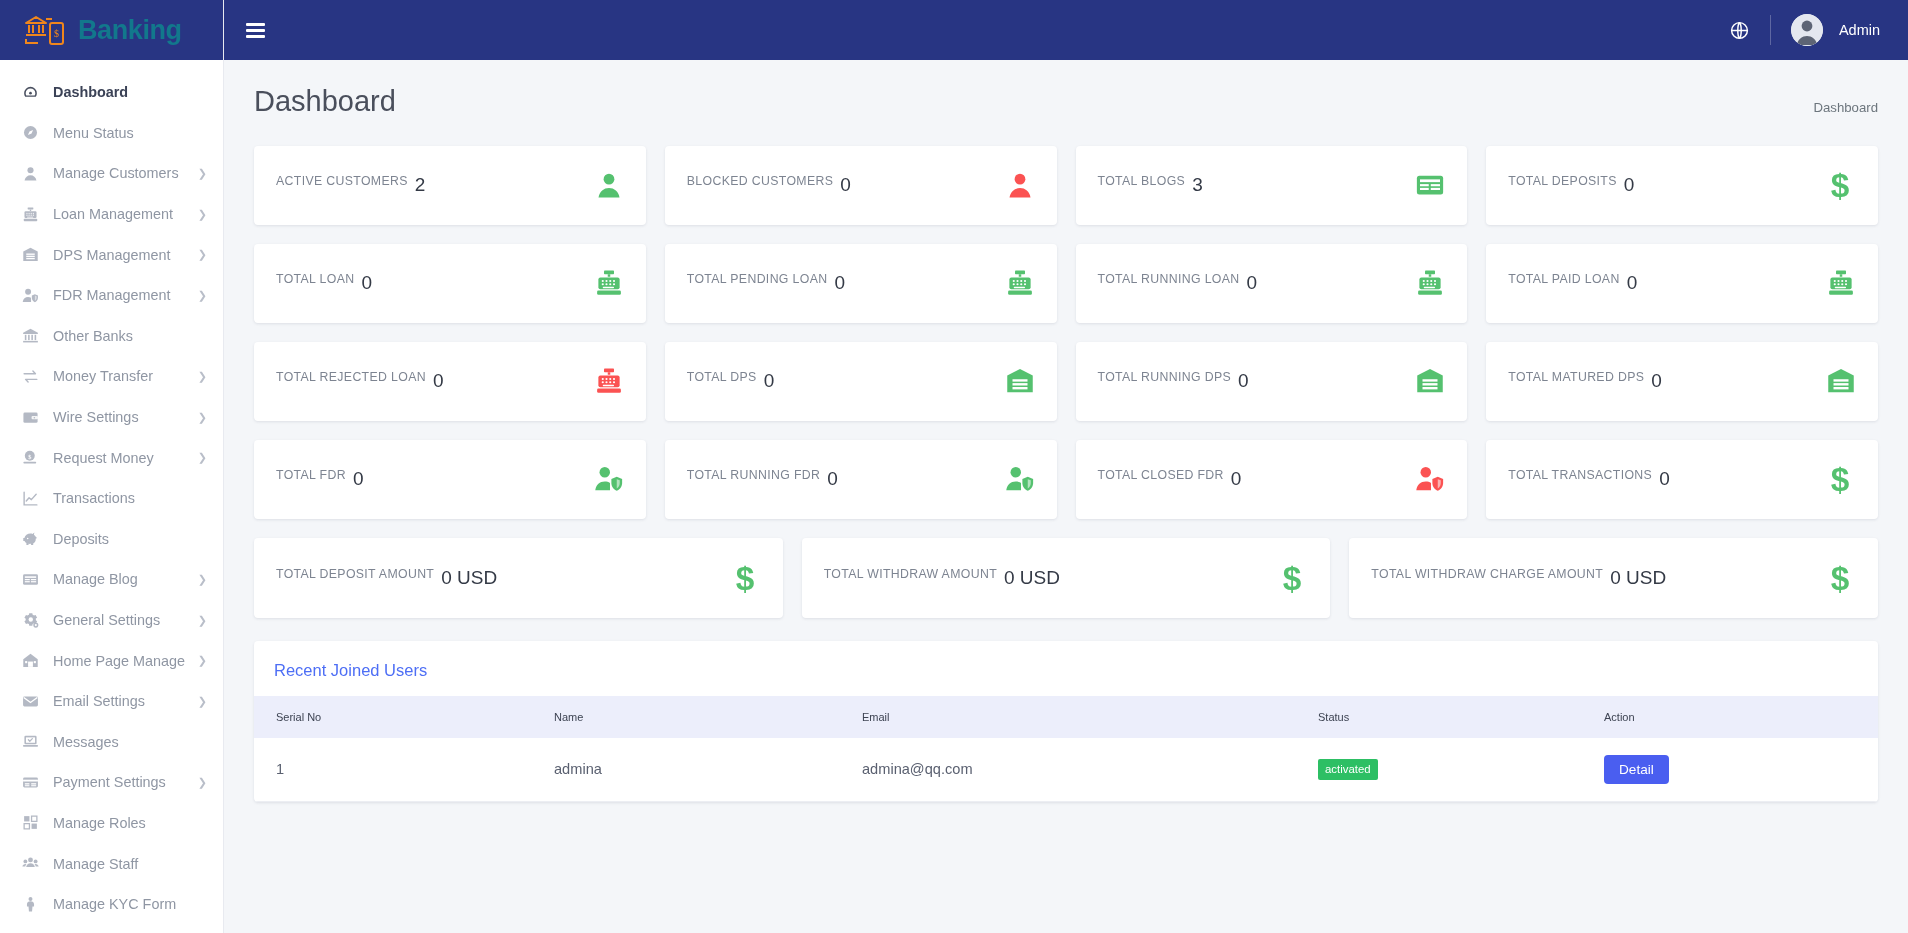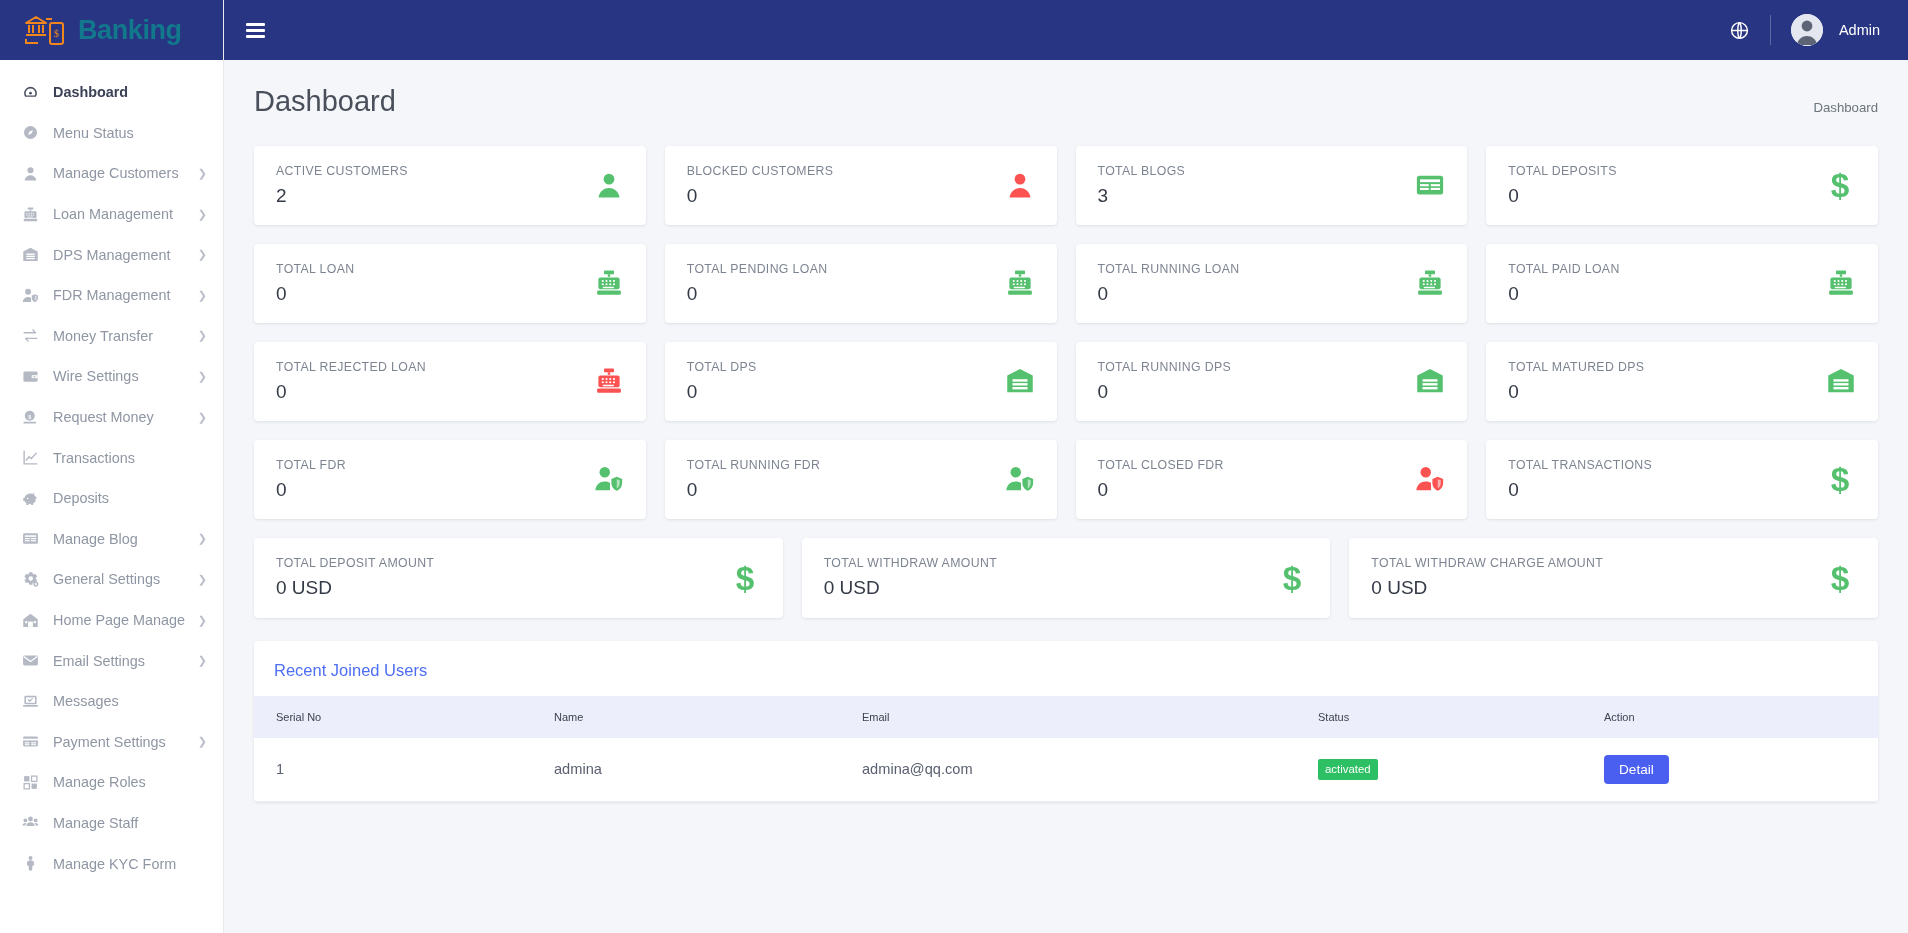--- a/index.html
+++ b/index.html
@@ -69,21 +69,21 @@
   .page-title { font-size: 29px; color: #4a4f5c; font-weight: 400; line-height: 1.1; }
   .breadcrumb { font-size: 13.2px; color: #6c757d; margin-top: 14px; }
 
   .grid { display: grid; grid-template-columns: repeat(4, 1fr); gap: 19px; margin-top: 28px; }
   .card {
     background: #fff; border-radius: 4px; height: 79px;
     box-shadow: 0 1px 3px rgba(20,30,60,.10);
     display: flex; align-items: center; justify-content: space-between;
     padding: 0 22px;
   }
-  .card-txt { display: flex; flex-direction: column; gap: 7px; }
+  .card-txt { display: flex; flex-direction: row; gap: 7px; }
   .card-label {
     font-size: 12.3px; color: #7d8491; letter-spacing: .35px;
     text-transform: uppercase; white-space: nowrap;
   }
   .card-value { font-size: 19px; color: #343a46; }
   .card-ico { flex: none; display: flex; align-items: center; justify-content: center; }
 
   .grid3 { display: grid; grid-template-columns: repeat(3, 1fr); gap: 19px; margin-top: 19px; }
   .card3 { height: 80px; }
 
@@ -207,20 +207,33 @@
           <span class="side-ico">
             <svg width="17" height="17" viewBox="0 0 24 24" fill="#b4b9c4">
               <circle cx="8.6" cy="6.6" r="4.2"></circle>
               <path d="M1 21c.6-4.4 3.6-7 7.6-7 1.6 0 3 .4 4.2 1.1V21z"></path>
               <path d="M18.2 10.2l4.3 1.7v3.3c0 2.8-1.8 5.2-4.3 6.2-2.5-1-4.3-3.4-4.3-6.2v-3.3z"></path>
               <path d="M18.2 12.1v7.4c1.4-.8 2.4-2.4 2.4-4.3v-2.2z" fill="#fff" opacity=".55"></path>
             </svg>
           </span>
           <span class="side-label">FDR Management</span>
           <span class="side-caret">❯</span>
+        </div>
+        <div class="side-item">
+          <span class="side-ico">
+            <svg width="17" height="17" viewBox="0 0 24 24" fill="#b4b9c4">
+              <path d="M12 2.5 1.6 8v1.8h20.8V8z"></path>
+              <rect x="4" y="11" width="2.2" height="7.5"></rect>
+              <rect x="8.6" y="11" width="2.2" height="7.5"></rect>
+              <rect x="13.2" y="11" width="2.2" height="7.5"></rect>
+              <rect x="17.8" y="11" width="2.2" height="7.5"></rect>
+              <rect x="1.6" y="19.6" width="20.8" height="2.2"></rect>
+            </svg>
+          </span>
+          <span class="side-label">Other Banks</span>
         </div>
         <div class="side-item">
           <span class="side-ico">
             <svg width="17" height="17" viewBox="0 0 24 24" fill="none" stroke="#b4b9c4" stroke-width="2" stroke-linecap="round" stroke-linejoin="round">
               <path d="M3 8h16l-3.6-3.6M21 16H5l3.6 3.6"></path>
             </svg>
           </span>
           <span class="side-label">Money Transfer</span>
           <span class="side-caret">❯</span>
         </div>

